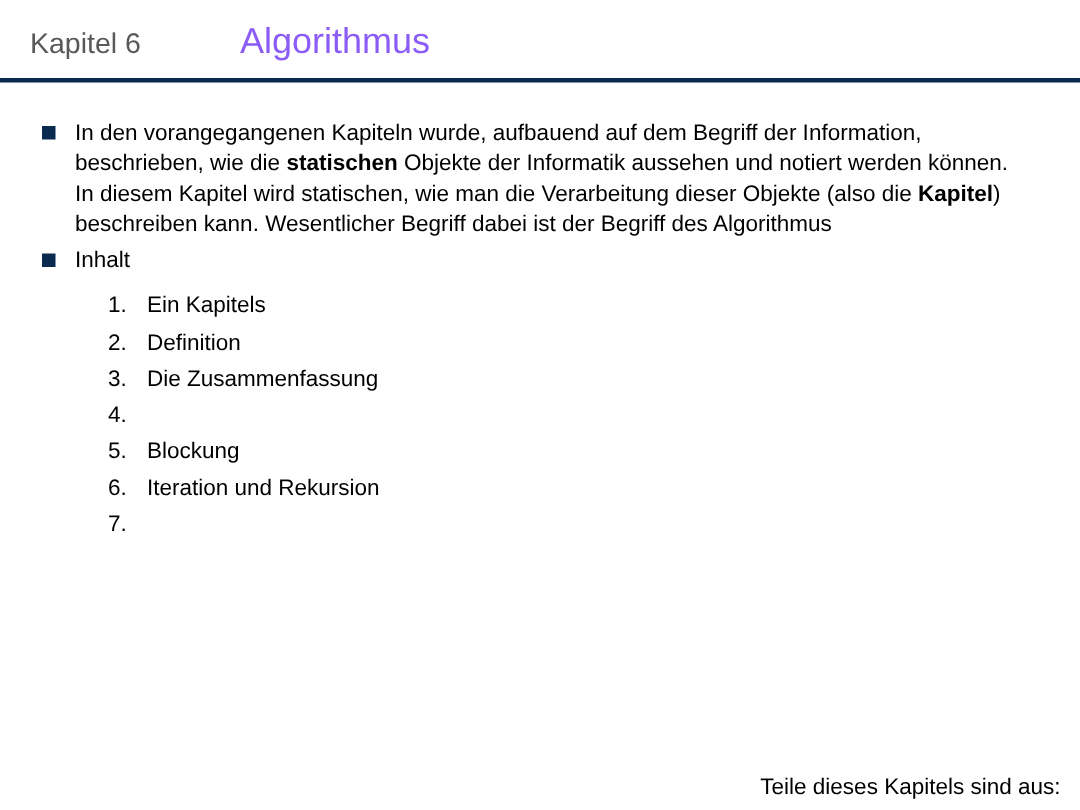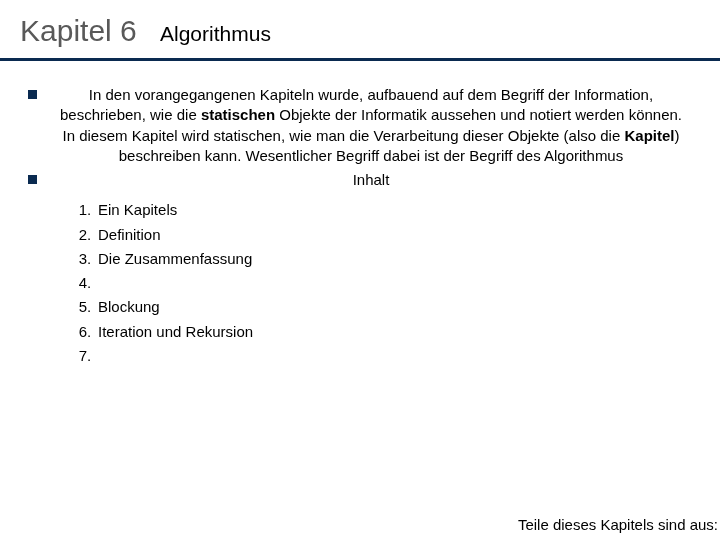--- a/index.html
+++ b/index.html
@@ -18,34 +18,33 @@
     height: 540px;
     box-sizing: border-box;
   }
   .header {
     display: flex;
     align-items: baseline;
     padding: 14px 0 10px 20px;
     border-bottom: 3px solid #0a2a50;
   }
   .chapter {
-    font-size: 30px;
+    font-size: 19px;
     color: #595959;
     width: 130px;
   }
   .title {
-    font-size: 21px;
-    color: #000000;
+    font-size: 24px;
+    color: #8b5cf6;
     margin-left: 10px;
   }
   .body {
     padding: 24px 28px 0 28px;
     font-size: 15px;
     line-height: 1.35;
-    text-align: center;
   }
   .top-list {
     list-style: none;
     padding: 0;
     margin: 0;
   }
   .top-list > li {
     position: relative;
     padding-left: 22px;
     margin-bottom: 4px;
@@ -71,21 +70,21 @@
   }
   .num {
     width: 26px;
     flex-shrink: 0;
   }
   .bold {
     font-weight: bold;
   }
   .footer {
     position: absolute;
-    right: 2px;
+    right: 13px;
     bottom: 6px;
     text-align: left;
     font-size: 15px;
     line-height: 1.3;
   }
 </style>
 </head>
 <body>
 
 <div class="slide">

